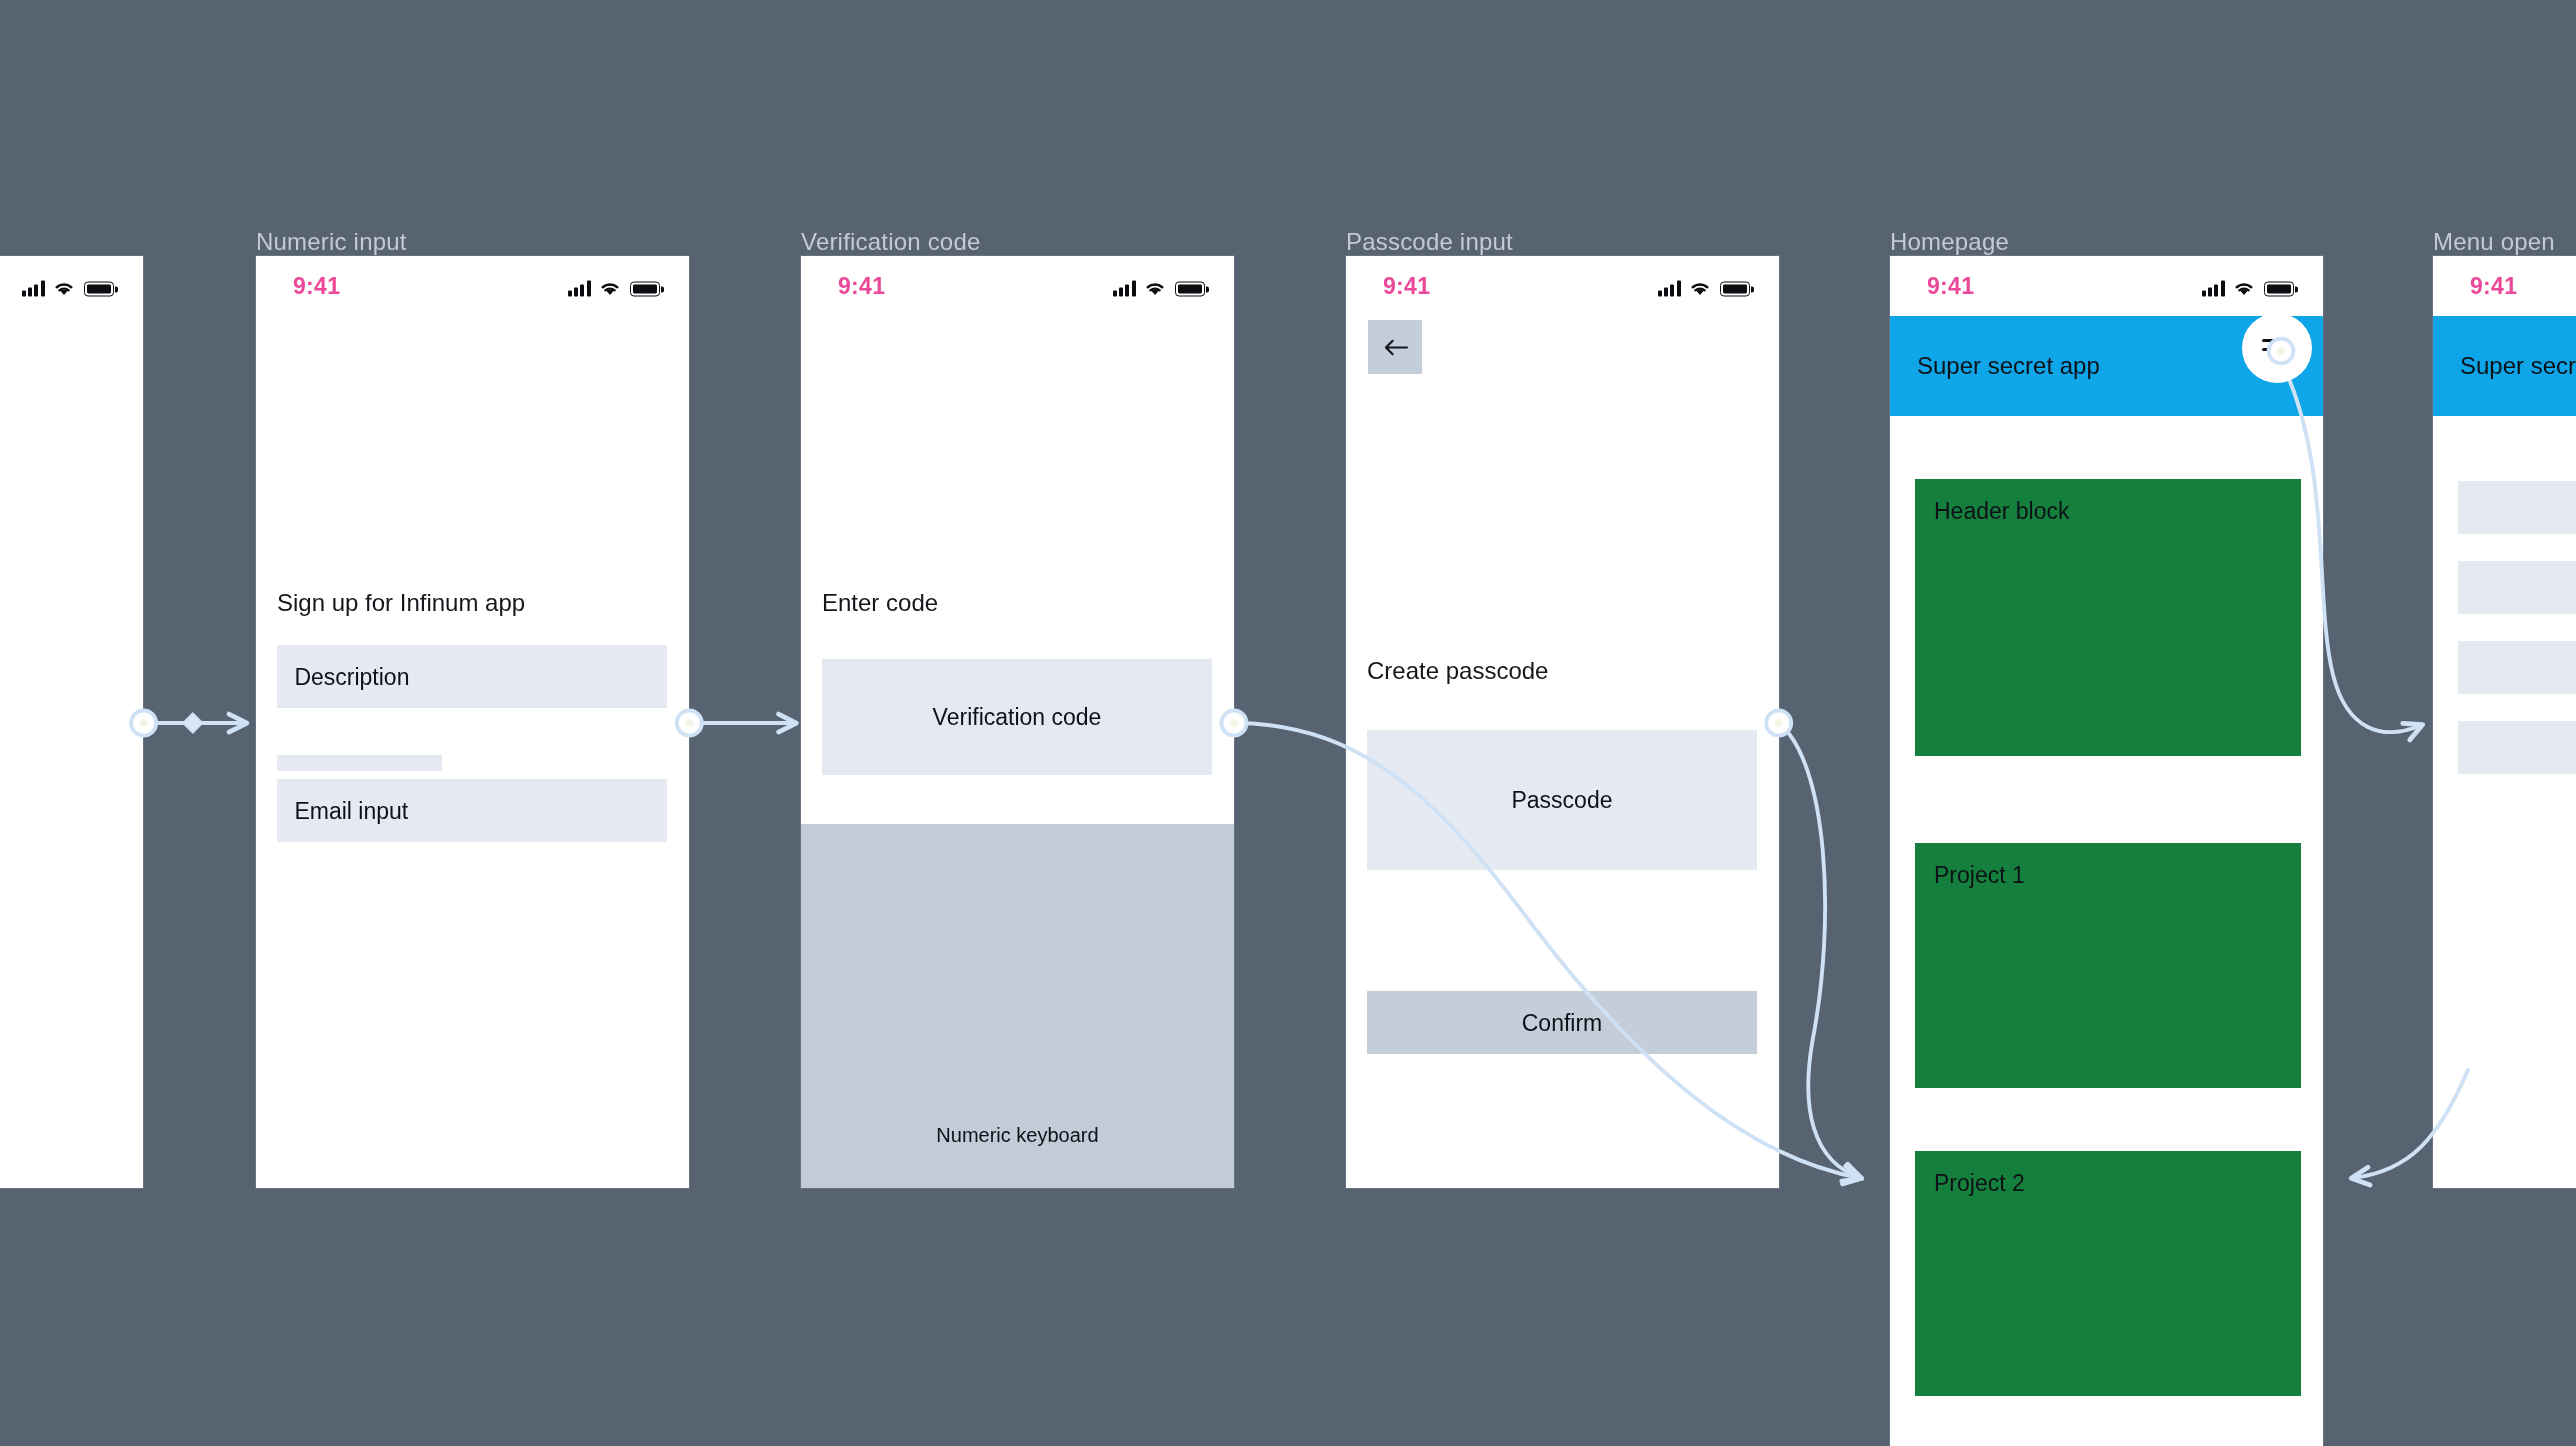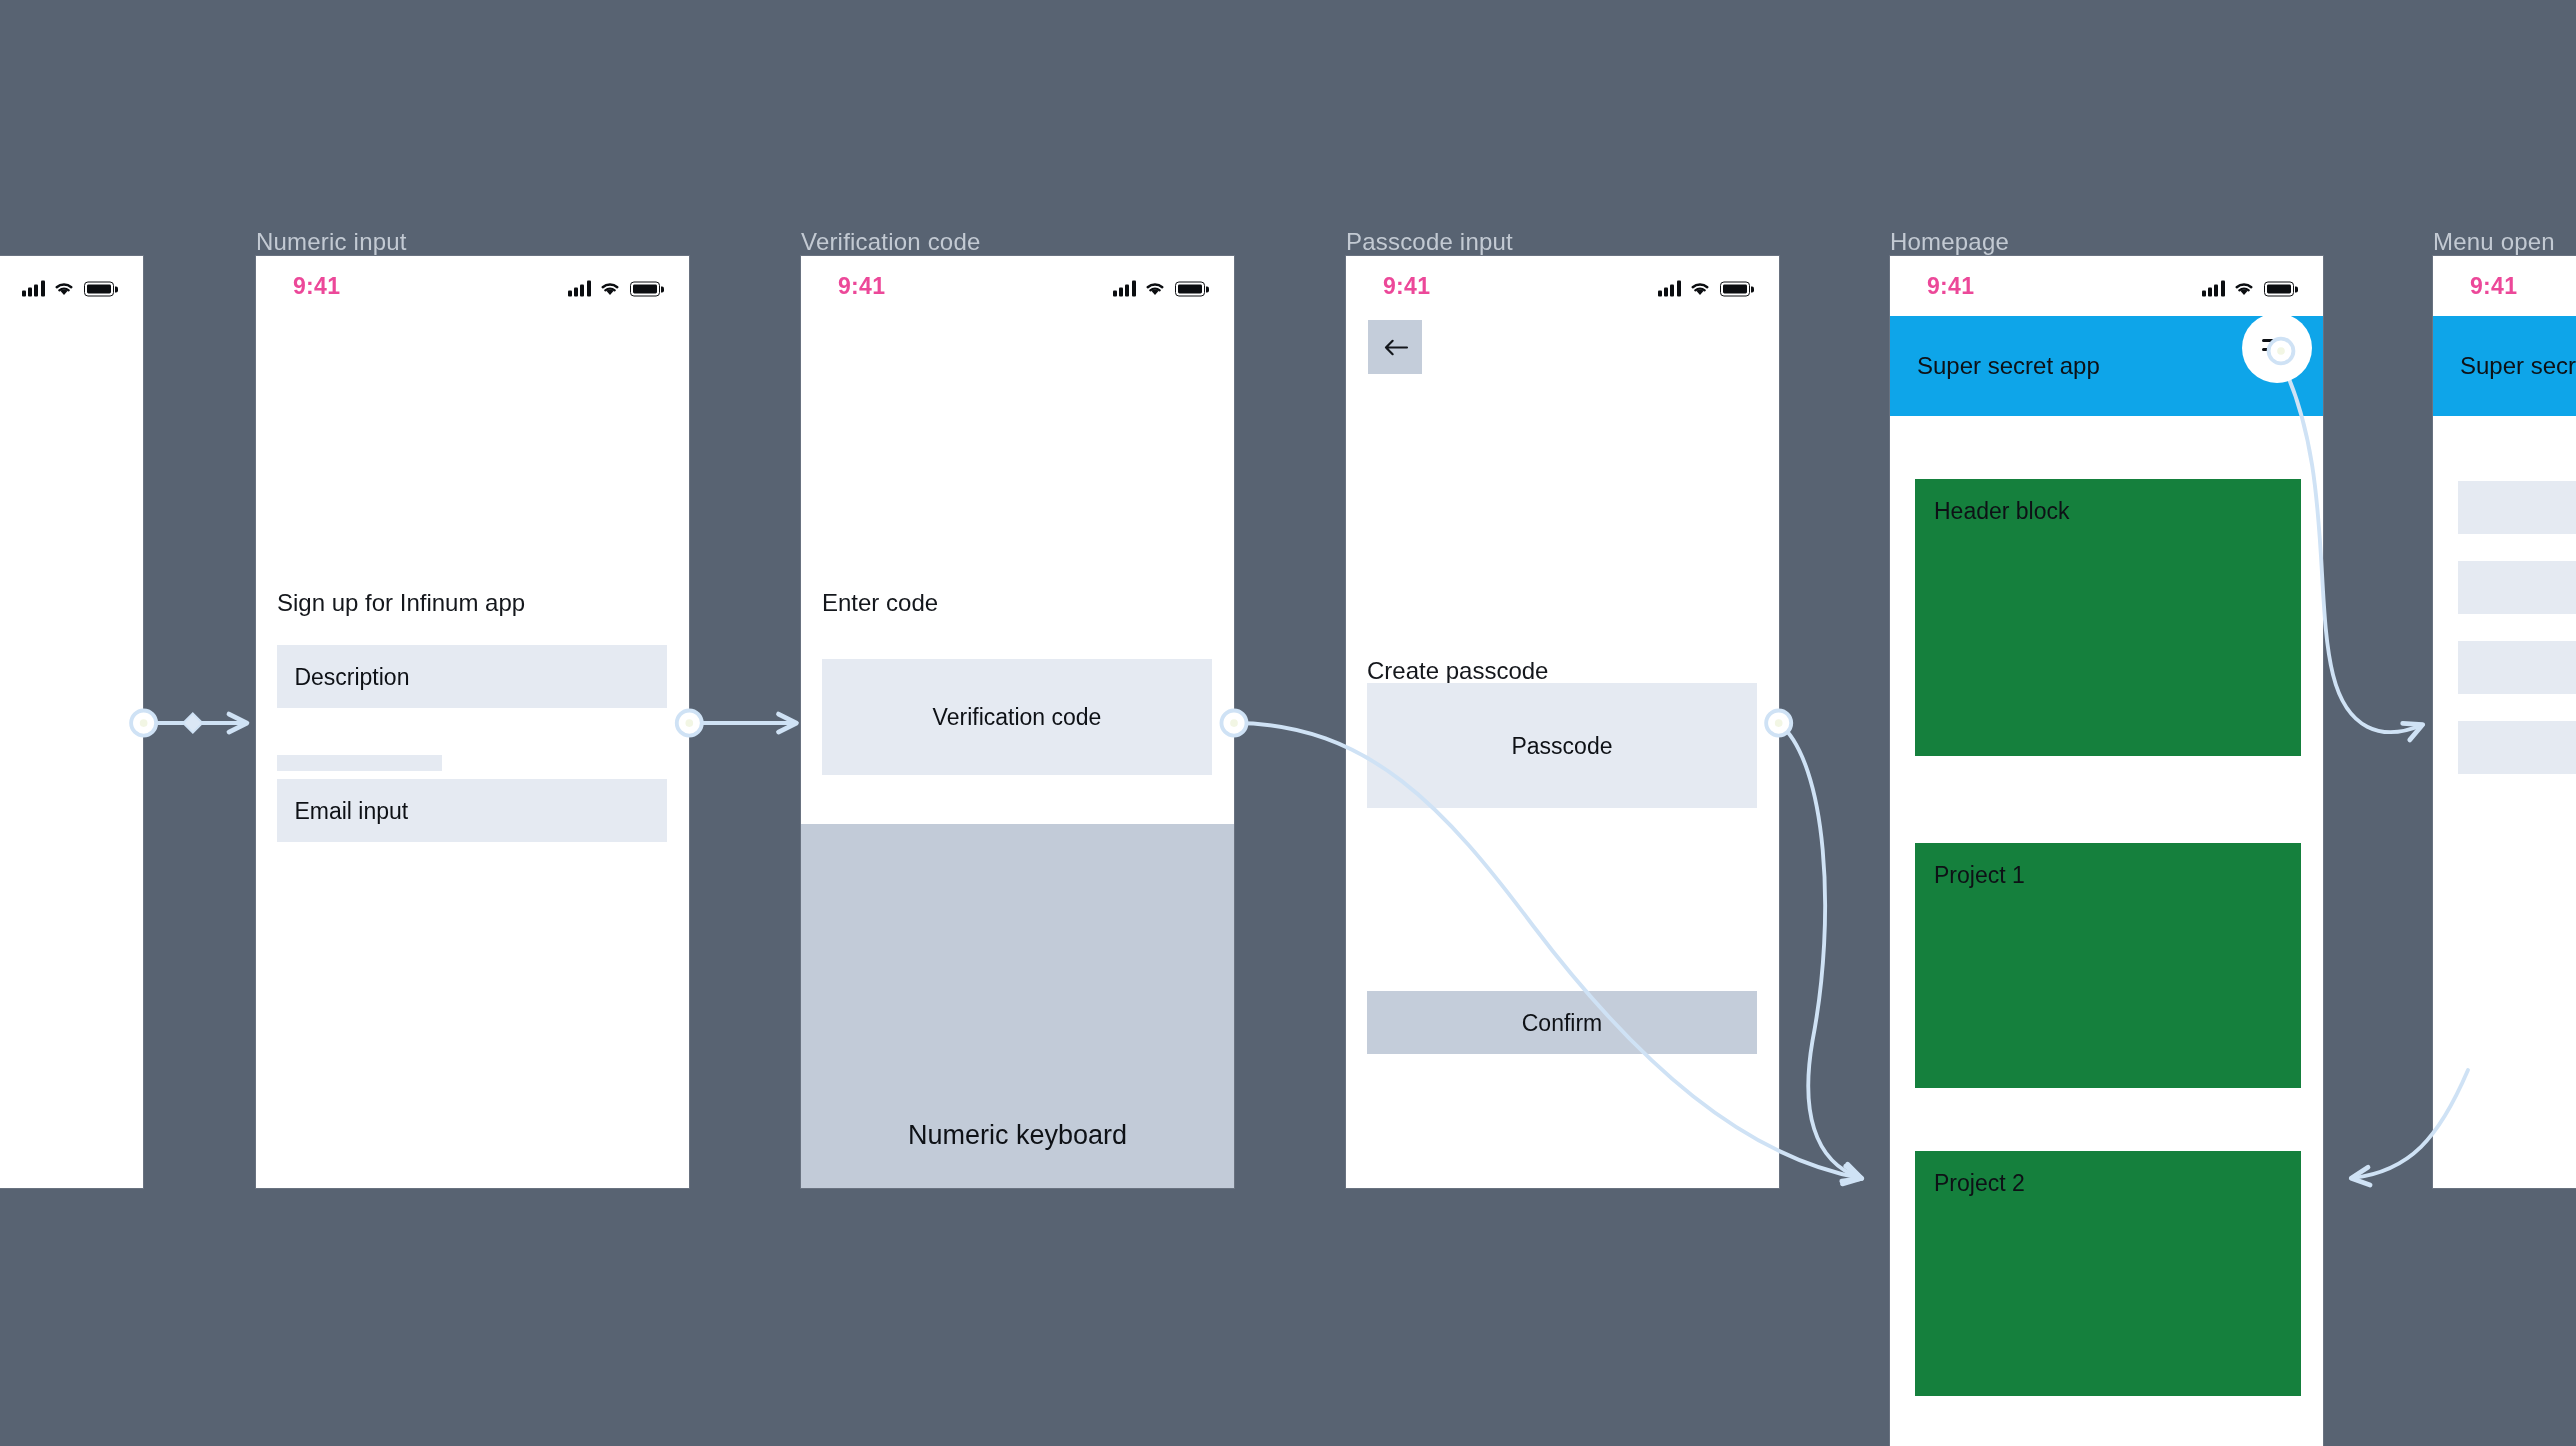--- a/index.html
+++ b/index.html
@@ -77,21 +77,21 @@
   }
   .btn .lbl{
     position:absolute;left:0;right:0;top:50%;transform:translateY(-50%);
     text-align:center;font-size:23px;color:#0e1116;white-space:nowrap;
   }
   .kbd{
     position:absolute;left:0;right:0;background:#c2cbd8;
   }
   .kbd .lbl{
     position:absolute;left:0;right:0;top:50%;transform:translateY(-50%);
-    text-align:center;font-size:27px;color:#0e1116;
+    text-align:center;font-size:20px;color:#0e1116;
   }
   .minibar{position:absolute;background:#e5eaf2;}
   .appbar{
     position:absolute;left:0;right:0;background:#0ea5e9;
   }
   .appbar .lbl{
     position:absolute;left:27px;top:50%;transform:translateY(-50%);
     font-size:24px;color:#0e1116;white-space:nowrap;
   }
   .backbtn{
@@ -222,21 +222,21 @@
       </div>
     </div>
     <div class="backbtn" style="left:22px;top:64px;width:54px;height:54px;">
       <span>
         <svg width="29" height="21" viewBox="0 0 30 22">
             <path d="M27 11 H5 M12 4 L5 11 L12 18" stroke="#14171c" stroke-width="2.3" fill="none" stroke-linecap="round" stroke-linejoin="round"></path>
           </svg>
       </span>
     </div>
     <div class="ph-title" style="left:21px;top:401px;">Create passcode</div>
-    <div class="field" style="left:21px;top:427px;width:390px;height:125px;">
+    <div class="field" style="left:21px;top:474px;width:390px;height:140px;">
       <span class="field-label center">Passcode</span>
     </div>
     <div class="btn" style="left:21px;top:735px;width:390px;height:63px;">
       <span class="lbl">Confirm</span>
     </div>
     <div class="kbd" style="top:568px;height:621px;z-index:-1;">
       <span class="lbl">Alphabetical keyboard</span>
     </div>
   </div>
 

